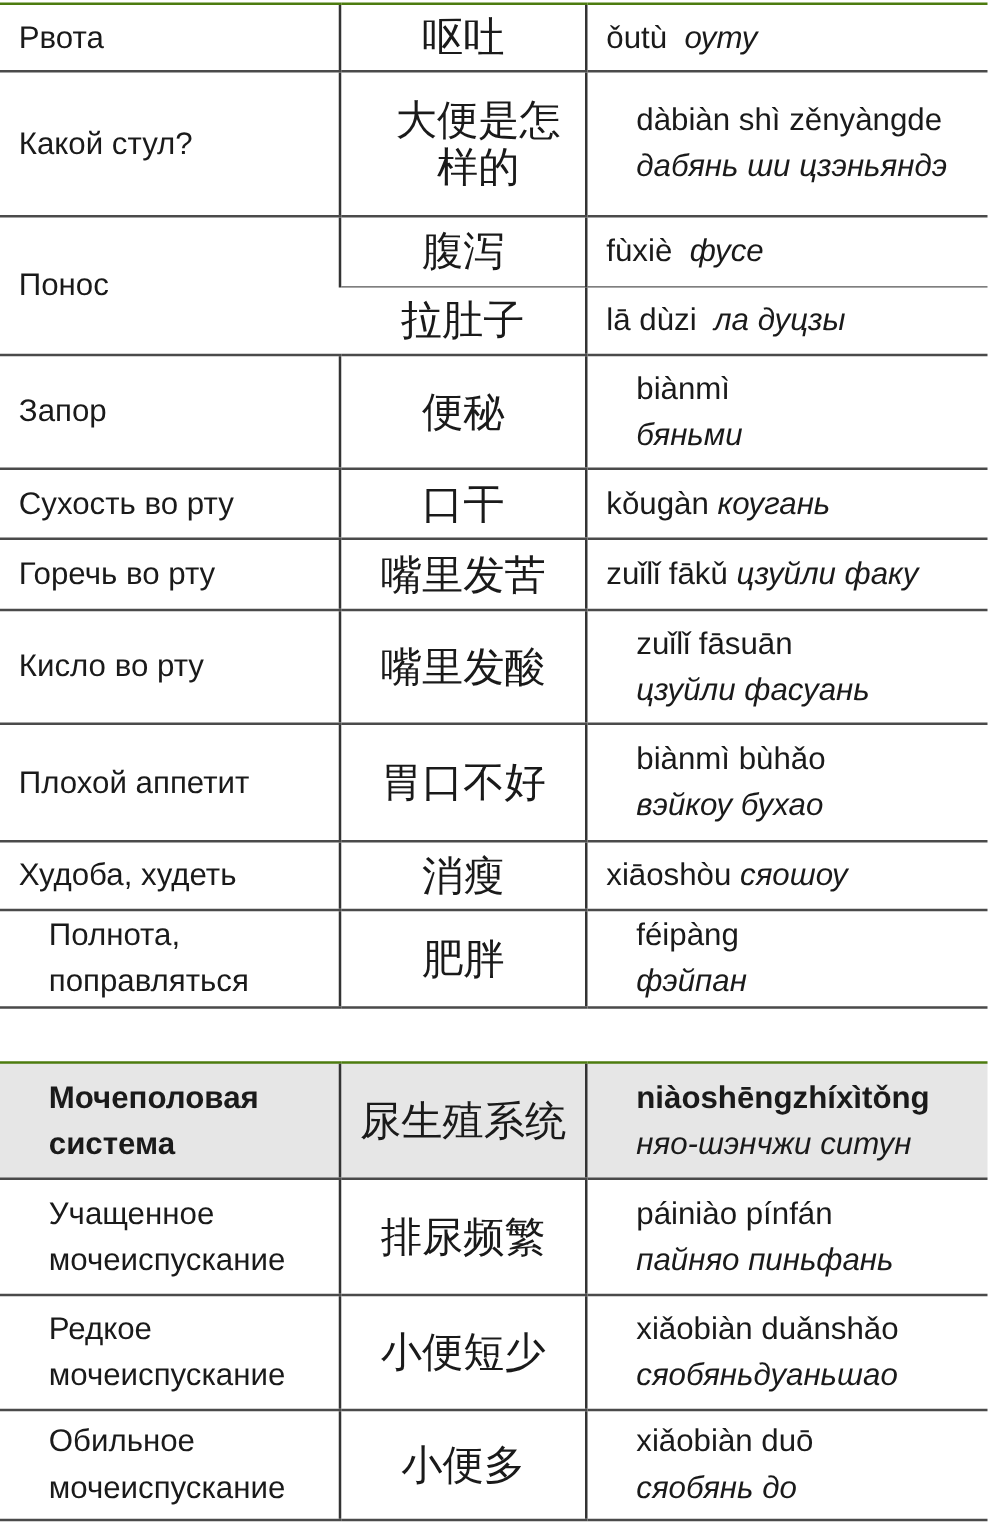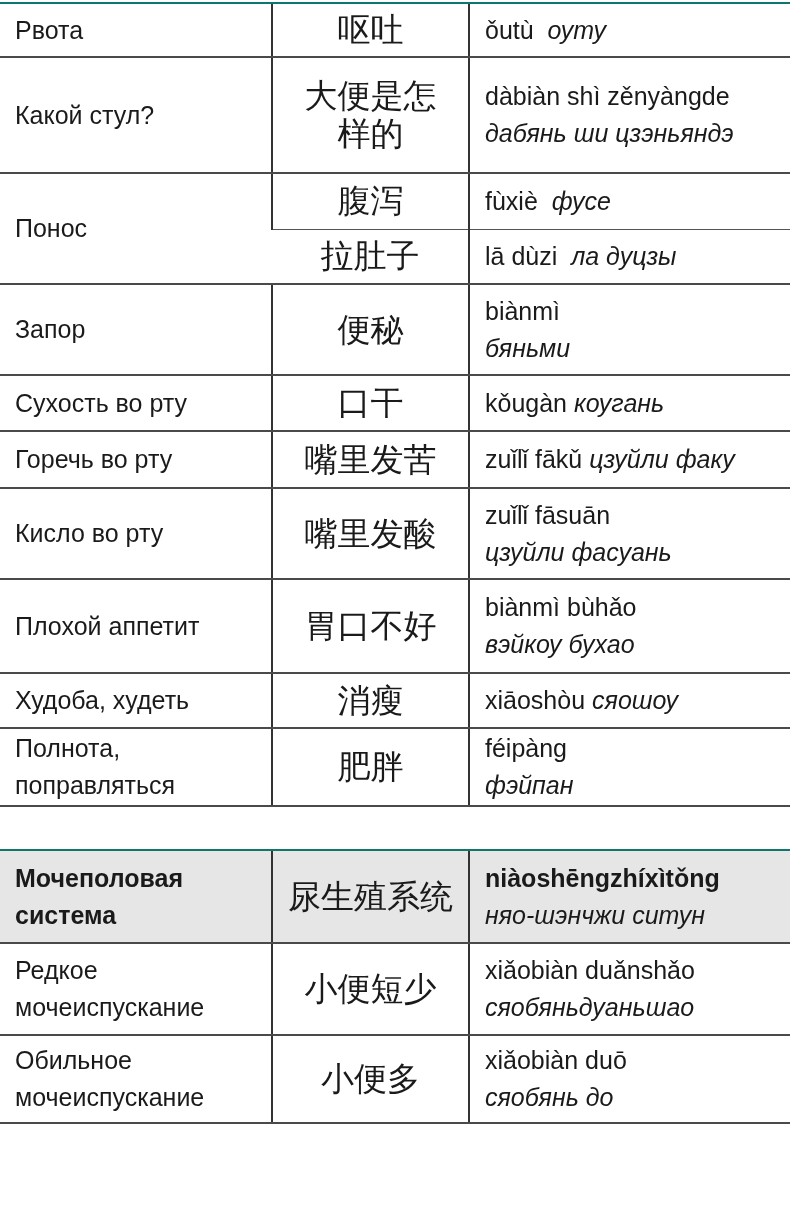--- a/index.html
+++ b/index.html
@@ -4,27 +4,27 @@
 <style>
   html, body { margin: 0; padding: 0; background: #ffffff; }
   body { width: 790px; height: 1218px; position: relative; overflow: hidden;
          font-family: "Liberation Sans", "DejaVu Sans", sans-serif; color: #1a1a1a; }
   table { border-collapse: collapse; position: absolute; left: 0; width: 790px; table-layout: fixed; }
   #t1 { top: 2px; }
   #t2 { top: 849px; }
   col.c1 { width: 272px; }
   col.c2 { width: 197px; }
   col.c3 { width: 321px; }
-  td { border-top: 2px solid #0f766e; border-bottom: 2px solid #4a4a4a; padding: 0 0 0 15px;
+  td { border-top: 2px solid #4d7c0f; border-bottom: 2px solid #4a4a4a; padding: 0 0 0 15px;
        vertical-align: middle; font-size: 25px; line-height: 37px; }
   td + td { border-left: 2px solid #333; }
   td.zh { text-align: center; padding: 0; font-size: 33px; line-height: 38px; }
   td.py { }
   .it { font-style: italic; }
-  .blk { display: block; }
+  .blk { display: block; margin-left: 24px; }
   tr.hdr td { background: #e6e6e6; }
   tr.hdr .b { font-weight: bold; }
   td.sub-top { border-bottom: 1px solid #555; }
   td.sub-bot { border-top: 1px solid #555; }
 </style>
 </head>
 <body>
 
 <table id="t1">
   <colgroup>
@@ -122,20 +122,31 @@
     <td>
           <span class="blk b">Мочеполовая</span>
           <span class="blk b">система</span>
         </td>
     <td class="zh">尿生殖系统</td>
     <td class="py">
           <span class="blk b">niàoshēngzhíxìtǒng</span>
           <span class="blk it">няо-шэнчжи ситун</span>
         </td>
   </tr>
+  <tr style="height:93px">
+    <td>
+          <span class="blk">Учащенное</span>
+          <span class="blk">мочеиспускание</span>
+        </td>
+    <td class="zh">排尿频繁</td>
+    <td class="py">
+          <span class="blk">páiniào pínfán</span>
+          <span class="blk it">пайняо пиньфань</span>
+        </td>
+  </tr>
   <tr style="height:92px">
     <td>
           <span class="blk">Редкое</span>
           <span class="blk">мочеиспускание</span>
         </td>
     <td class="zh">小便短少</td>
     <td class="py">
           <span class="blk">xiǎobiàn duǎnshǎo</span>
           <span class="blk it">сяобяньдуаньшао</span>
         </td>

